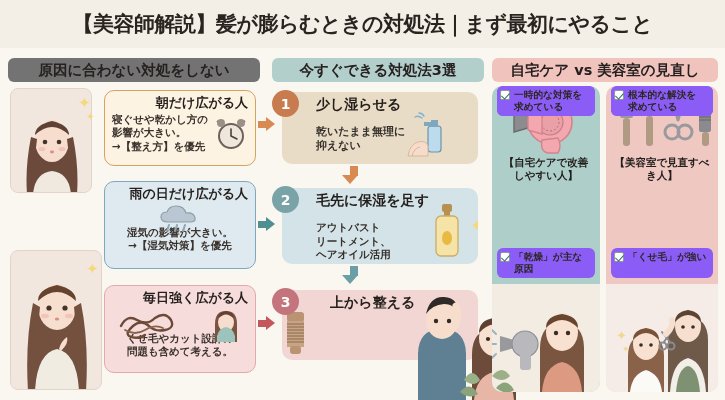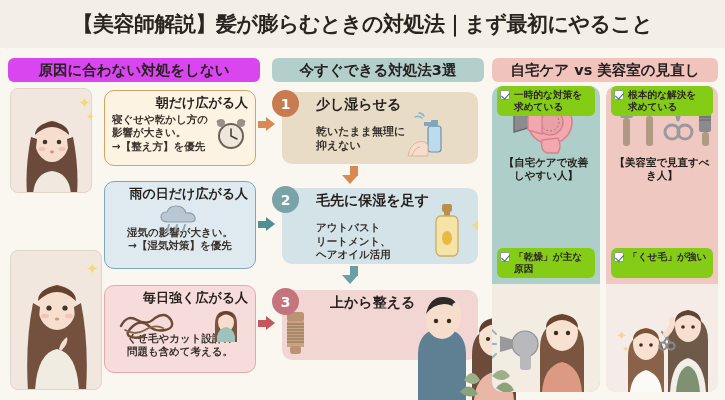--- a/index.html
+++ b/index.html
@@ -20,21 +20,21 @@
     font-size:21px; font-weight:bold; color:#2a2420; letter-spacing:-0.5px;
     white-space:nowrap;
   }
 
   
   .hdr{
     position:absolute; height:24px; border-radius:6px;
     display:flex; align-items:center; justify-content:center;
     font-size:14.5px; font-weight:bold; color:#262020; white-space:nowrap;
   }
-  #hdr-left  { left:8px;   top:58px; width:252px; background:#d946ef; }
+  #hdr-left  { left:8px;   top:58px; width:252px; background:#737373; }
   #hdr-mid   { left:272px; top:58px; width:212px; background:#b3cfcb; }
   #hdr-right { left:492px; top:58px; width:226px; background:#f0c3bd; }
 
   
   .portrait{
     position:absolute; border-radius:8px; overflow:hidden;
     background:#efe4dc; border:1px solid #e2d4c9;
   }
   #por1{ left:10px; top:88px; width:82px; height:105px; }
   #por2{ left:10px; top:250px; width:92px; height:140px; }
@@ -116,21 +116,21 @@
   .rp-illus{
     position:absolute; top:4px; left:0; width:100%; height:64px;
   }
   .rp-head{
     position:absolute; left:4px; right:4px; top:70px;
     font-size:10.5px; font-weight:bold; color:#231e1b;
     text-align:center; line-height:1.2;
   }
   .chk{
     position:absolute; left:5px; right:5px;
-    background:#84cc16; border-radius:6px;
+    background:#8b5cf6; border-radius:6px;
     padding:3px 4px 3px 17px;
     font-size:9.7px; font-weight:bold; color:#2c2724; line-height:1.22;
   }
   .chk .box{
     position:absolute; left:3px; top:4px; width:10px; height:10px;
     border:1.3px solid #8b9b9a; border-radius:2px; background:#fff;
   }
   .chk .box::after{
     content:""; position:absolute; left:2px; top:0px;
     width:4px; height:7px; border:solid #3f6f6c;

